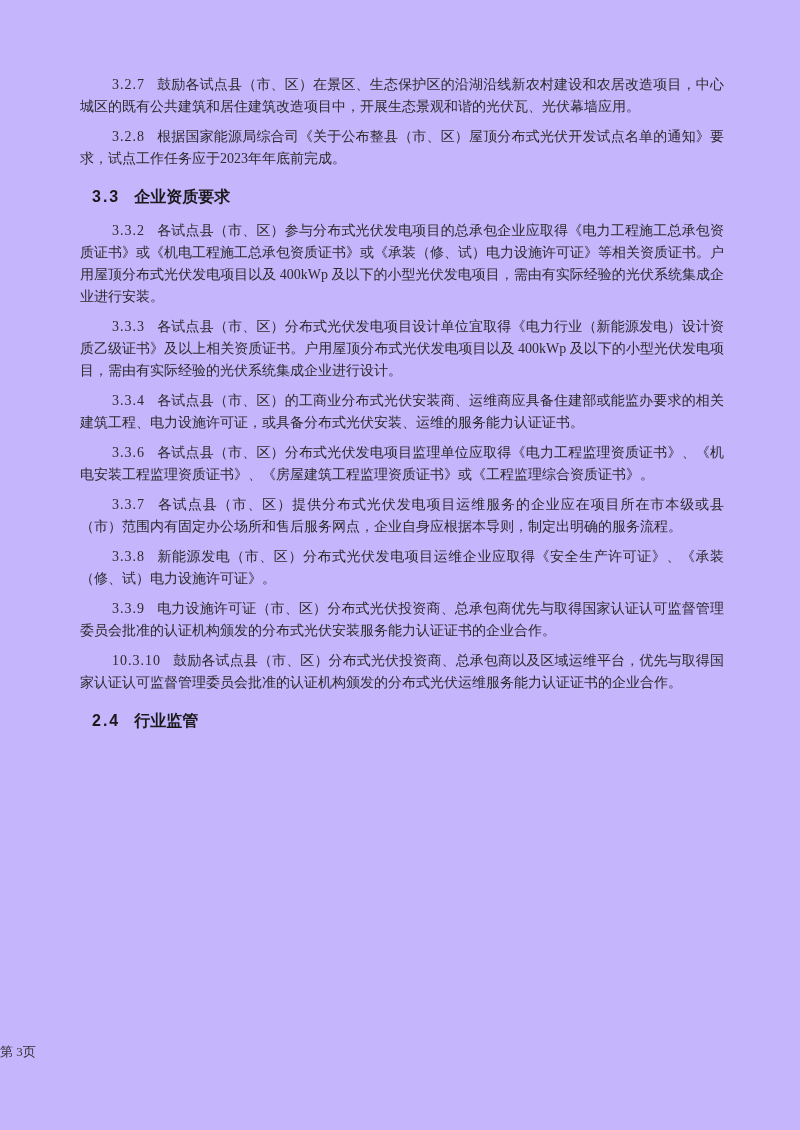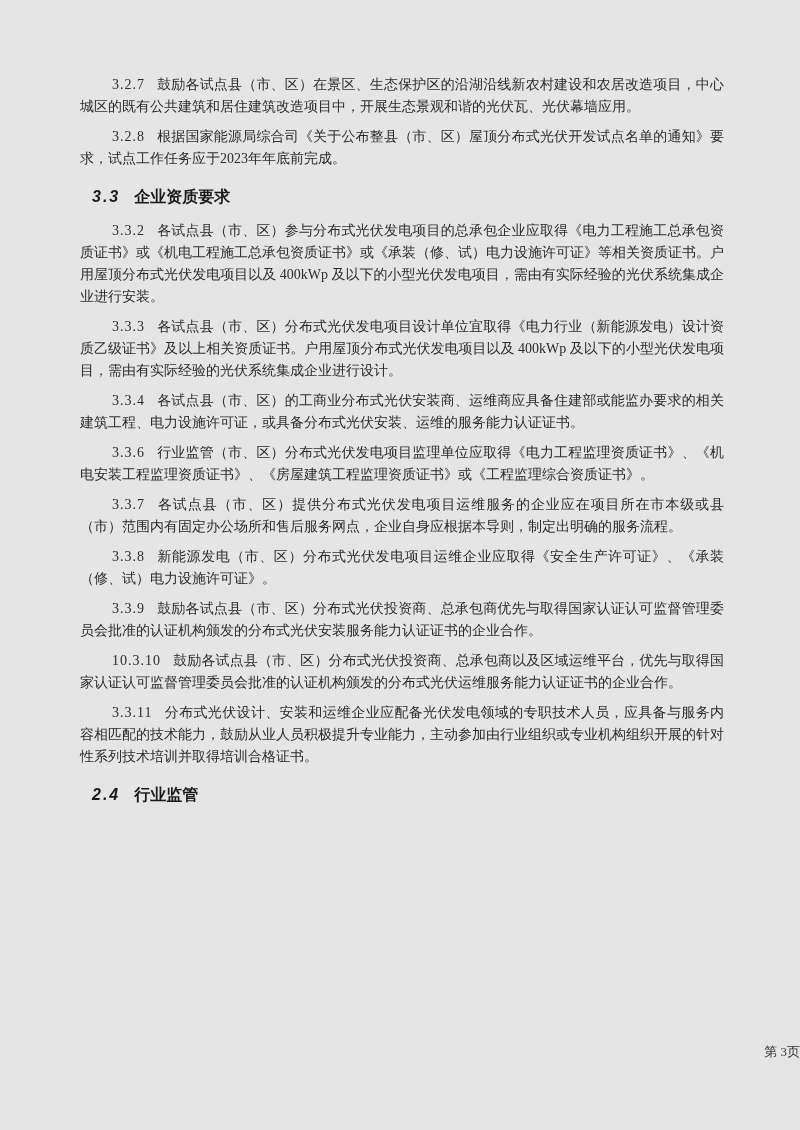--- a/index.html
+++ b/index.html
@@ -1,19 +1,19 @@
 <!DOCTYPE html>
 <html lang="zh"><head>
 <meta charset="utf-8">
 <style>
   html,body{margin:0;padding:0;background:#ffffff;}
   .page{
     position:relative;
     width:800px;height:1130px;
-    background:#e5e5e5;
+    background:#c4b5fd;
     box-sizing:border-box;
     font-family:"Liberation Serif","DejaVu Serif",serif;
     color:#2b2b2b;
     overflow:hidden;
   }
   .content{
     position:absolute;
     left:80px;top:74px;width:644px;
   }
   .para{
@@ -33,26 +33,25 @@
     font-family:"Liberation Sans","DejaVu Sans",sans-serif;
     font-size:16px;
     font-weight:bold;
     color:#1a1a1a;
     margin:16px 0 12px 12px;
     line-height:22px;
   }
   .heading .num{
     margin-right:14px;
     letter-spacing:2px;
-    font-style:italic;
   }
   .footer{
     position:absolute;
-    left:13px;right:0;bottom:70px;
-    text-align:right;
+    left:0;right:0;bottom:70px;
+    text-align:left;
     font-size:13px;
     line-height:16px;
     color:#333333;
   }
 </style>
 </head>
 <body>
 
 <div class="page">
   <div class="content">
@@ -64,31 +63,30 @@
     <h2 class="heading"><span class="num">3.3</span><span>企业资质要求</span></h2>
 
 
     <p class="para"><span class="num">3.3.2</span><span>各试点县（市、区）参与分布式光伏发电项目的总承包企业应取得《电力工程施工总承包资质证书》或《机电工程施工总承包资质证书》或《承装（修、试）电力设施许可证》等相关资质证书。户用屋顶分布式光伏发电项目以及 400kWp 及以下的小型光伏发电项目，需由有实际经验的光伏系统集成企业进行安装。</span></p>
 
     <p class="para"><span class="num">3.3.3</span><span>各试点县（市、区）分布式光伏发电项目设计单位宜取得《电力行业（新能源发电）设计资质乙级证书》及以上相关资质证书。户用屋顶分布式光伏发电项目以及 400kWp 及以下的小型光伏发电项目，需由有实际经验的光伏系统集成企业进行设计。</span></p>
 
     <p class="para"><span class="num">3.3.4</span><span>各试点县（市、区）的工商业分布式光伏安装商、运维商应具备住建部或能监办要求的相关建筑工程、电力设施许可证，或具备分布式光伏安装、运维的服务能力认证证书。</span></p>
 
 
-    <p class="para"><span class="num">3.3.6</span><span>行业监管（市、区）分布式光伏发电项目监理单位应取得《电力工程监理资质证书》、《机电安装工程监理资质证书》、《房屋建筑工程监理资质证书》或《工程监理综合资质证书》。</span></p>
+    <p class="para"><span class="num">3.3.6</span><span>各试点县（市、区）分布式光伏发电项目监理单位应取得《电力工程监理资质证书》、《机电安装工程监理资质证书》、《房屋建筑工程监理资质证书》或《工程监理综合资质证书》。</span></p>
 
     <p class="para"><span class="num">3.3.7</span><span>各试点县（市、区）提供分布式光伏发电项目运维服务的企业应在项目所在市本级或县（市）范围内有固定办公场所和售后服务网点，企业自身应根据本导则，制定出明确的服务流程。</span></p>
 
     <p class="para"><span class="num">3.3.8</span><span>新能源发电（市、区）分布式光伏发电项目运维企业应取得《安全生产许可证》、《承装（修、试）电力设施许可证》。</span></p>
 
-    <p class="para"><span class="num">3.3.9</span><span>鼓励各试点县（市、区）分布式光伏投资商、总承包商优先与取得国家认证认可监督管理委员会批准的认证机构颁发的分布式光伏安装服务能力认证证书的企业合作。</span></p>
+    <p class="para"><span class="num">3.3.9</span><span>电力设施许可证（市、区）分布式光伏投资商、总承包商优先与取得国家认证认可监督管理委员会批准的认证机构颁发的分布式光伏安装服务能力认证证书的企业合作。</span></p>
 
     <p class="para"><span class="num">10.3.10</span><span>鼓励各试点县（市、区）分布式光伏投资商、总承包商以及区域运维平台，优先与取得国家认证认可监督管理委员会批准的认证机构颁发的分布式光伏运维服务能力认证证书的企业合作。</span></p>
 
-    <p class="para"><span class="num">3.3.11</span><span>分布式光伏设计、安装和运维企业应配备光伏发电领域的专职技术人员，应具备与服务内容相匹配的技术能力，鼓励从业人员积极提升专业能力，主动参加由行业组织或专业机构组织开展的针对性系列技术培训并取得培训合格证书。</span></p>
 
 
     <h2 class="heading"><span class="num">2.4</span><span>行业监管</span></h2>
 
   </div>
 
   <div class="footer">第 3页</div>
 </div>
 
 </body></html>

